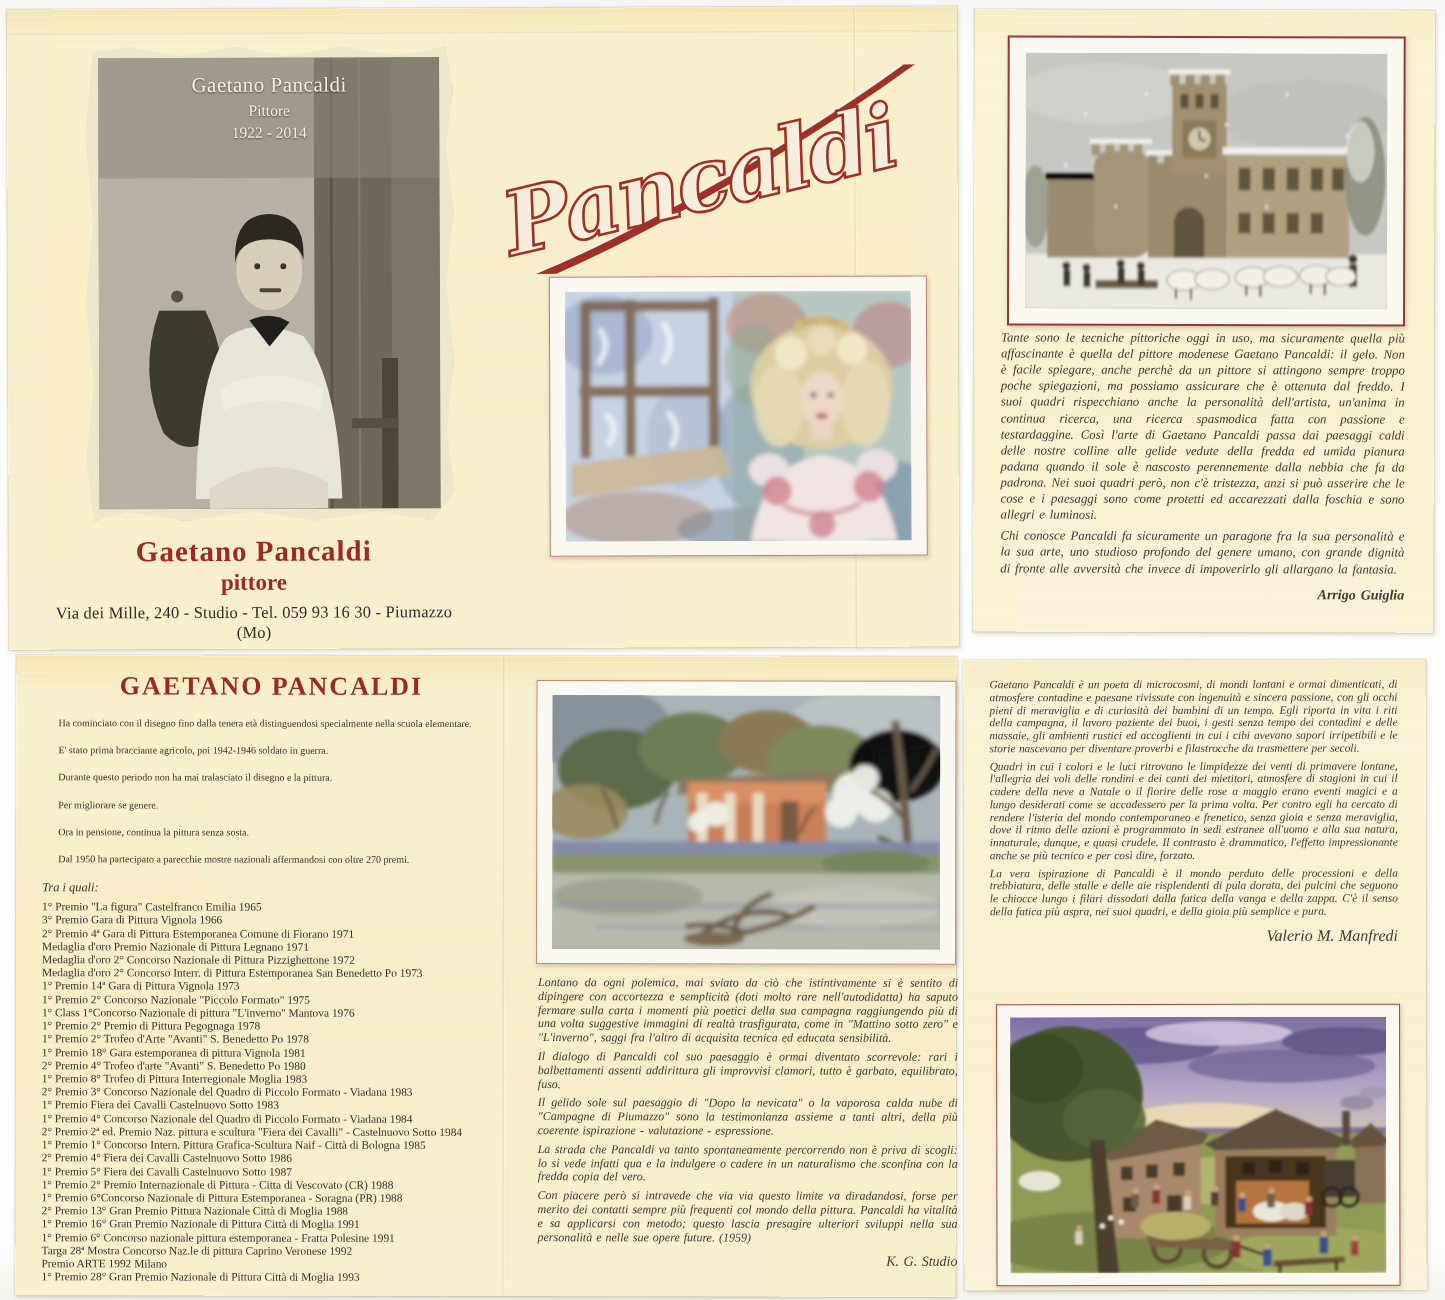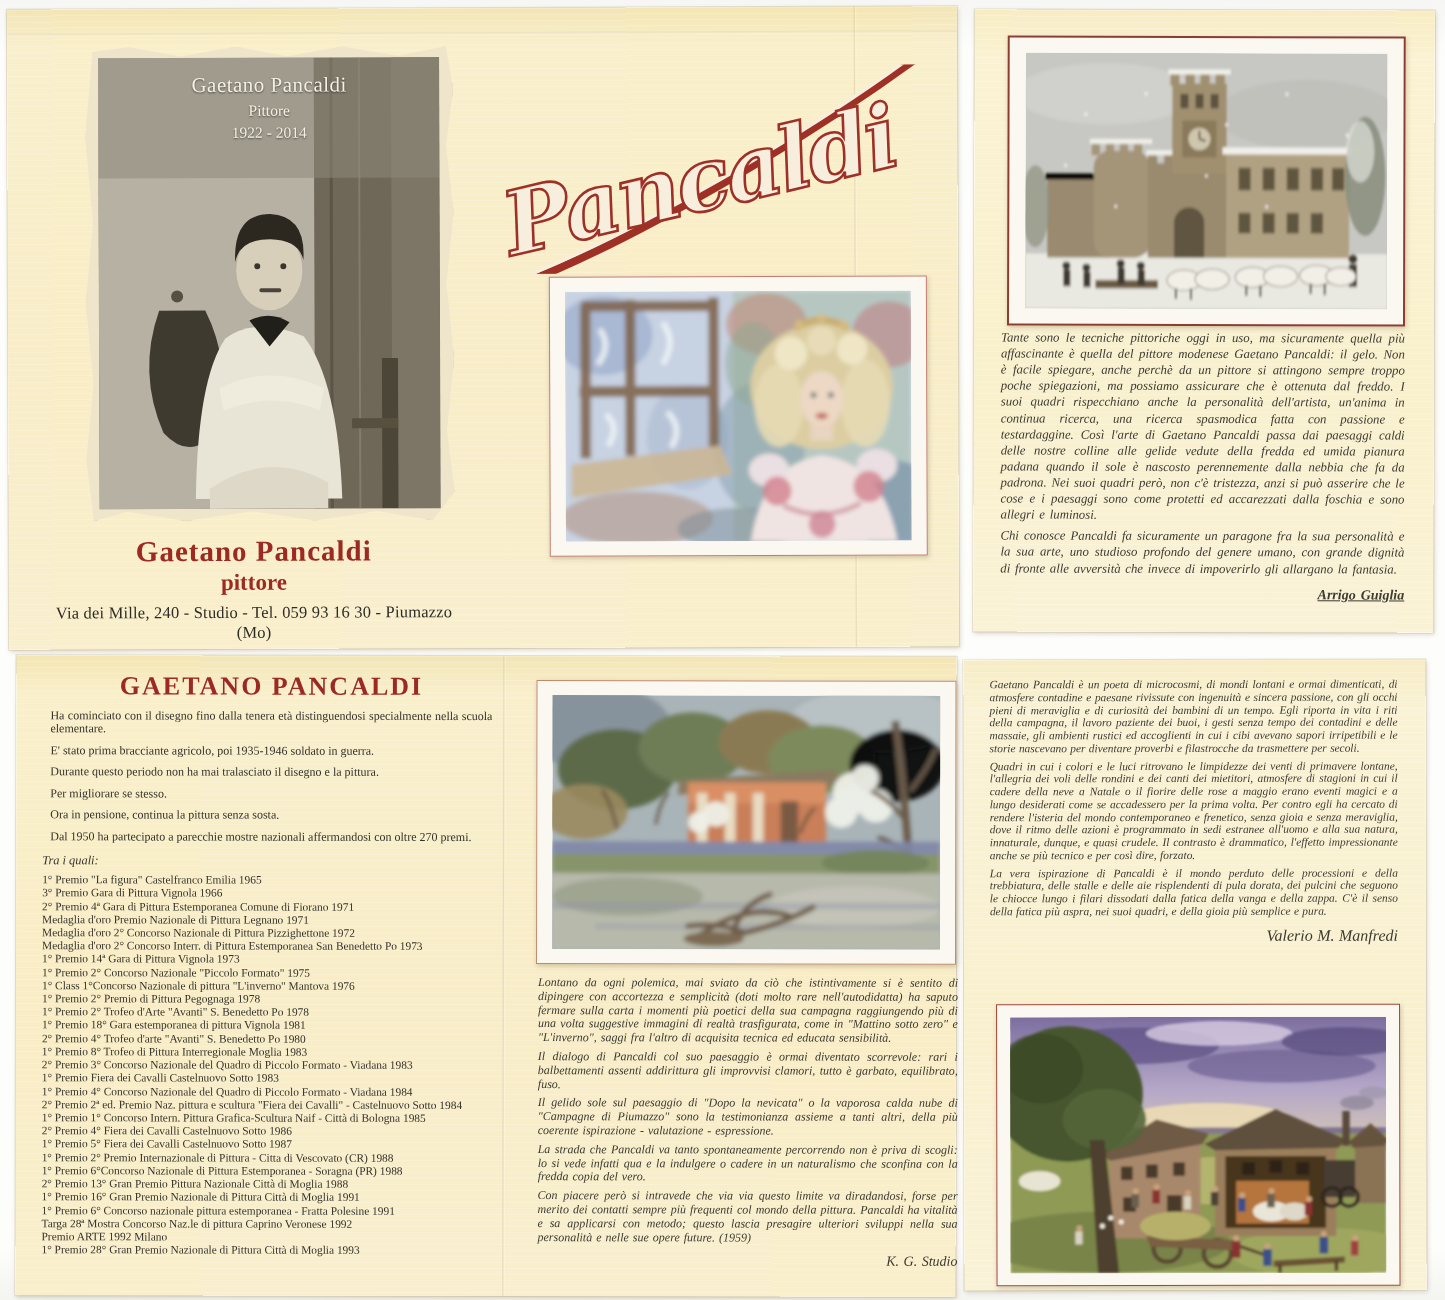--- a/index.html
+++ b/index.html
@@ -44,27 +44,27 @@
   .artist-block .ad{font-size:16.5px;color:#2e2c26;margin-top:7px;letter-spacing:.2px;}
 
   
   #panel-tr{left:974px;top:10px;width:460px;height:622px;transform:rotate(.15deg);}
   #pt-castle{left:33px;top:26px;width:394px;height:286px;border:2px solid #8e3b30;}
   #pt-castle .art{left:16px;top:15px;right:16px;bottom:15px;}
   .essay{position:absolute;font-style:italic;color:#3d3a31;text-align:justify;}
   .essay p{margin:0 0 5px 0;}
   #tr-text{left:27px;top:320px;width:404px;font-size:12.8px;line-height:1.26;word-spacing:1.5px;}
   .sig{font-style:italic;text-align:right;margin-top:9px;font-size:14px;color:#3d3a31;}
-  .sig.b{font-weight:bold;text-decoration:underline;}
+  .sig.b{font-weight:bold;}
 
   
   #panel-bl{left:16px;top:656px;width:940px;height:640px;transform:rotate(.1deg);}
   .col-left{position:absolute;left:26px;top:16px;width:458px;color:#34322b;}
   .col-left h2{margin:0 0 8px 0;text-align:center;font-size:26px;color:#9c2a22;letter-spacing:2px;font-weight:bold;}
-  .bio p{margin:8px;font-size:12px;line-height:1.12;text-align:justify;}
+  .bio p{margin:16px;font-size:10px;line-height:1.12;text-align:justify;}
   .tra{ font-style:italic;font-size:12.4px;margin:10px 0 5px 0;}
   .awards .award{font-size:11.4px;line-height:1.16;white-space:normal;}
   .col-right{position:absolute;left:498px;top:0;width:432px;}
   #pt-land{left:22px;top:24px;width:418px;height:282px;border:1px solid #c08a6a;position:absolute;}
   #pt-land .art{left:15px;top:14px;right:15px;bottom:14px;}
   #bm-text{left:24px;top:320px;width:420px;font-size:12px;line-height:1.15;word-spacing:1px;}
 
   
   #panel-br{left:964px;top:660px;width:462px;height:630px;transform:rotate(-.1deg);}
   #br-text{left:26px;top:18px;width:408px;font-size:11.4px;line-height:1.12;word-spacing:.5px;}
@@ -312,23 +312,23 @@
     </div>
   </div>
 
   <div class="panel" id="panel-bl">
     <div class="crease" style="left:486px"></div>
 
     <div class="col-left">
       <h2>GAETANO PANCALDI</h2>
       <div class="bio">
           <p>Ha cominciato con il disegno fino dalla tenera età distinguendosi specialmente nella scuola elementare.</p>
-          <p>E' stato prima bracciante agricolo, poi 1935-1946 soldato in guerra.</p>
+          <p>E' stato prima bracciante agricolo, poi 1942-1946 soldato in guerra.</p>
           <p>Durante questo periodo non ha mai tralasciato il disegno e la pittura.</p>
-          <p>Per migliorare se stesso.</p>
+          <p>Per migliorare se genere.</p>
           <p>Ora in pensione, continua la pittura senza sosta.</p>
           <p>Dal 1950 ha partecipato a parecchie mostre nazionali affermandosi con oltre 270 premi.</p>
         </div>
       <div class="tra">Tra i quali:</div>
       <div class="awards">
           <div class="award">1° Premio "La figura" Castelfranco Emilia 1965</div>
           <div class="award">3° Premio Gara di Pittura Vignola 1966</div>
           <div class="award">2° Premio 4ª Gara di Pittura Estemporanea Comune di Fiorano 1971</div>
           <div class="award">Medaglia d'oro Premio Nazionale di Pittura Legnano 1971</div>
           <div class="award">Medaglia d'oro 2° Concorso Nazionale di Pittura Pizzighettone 1972</div>

